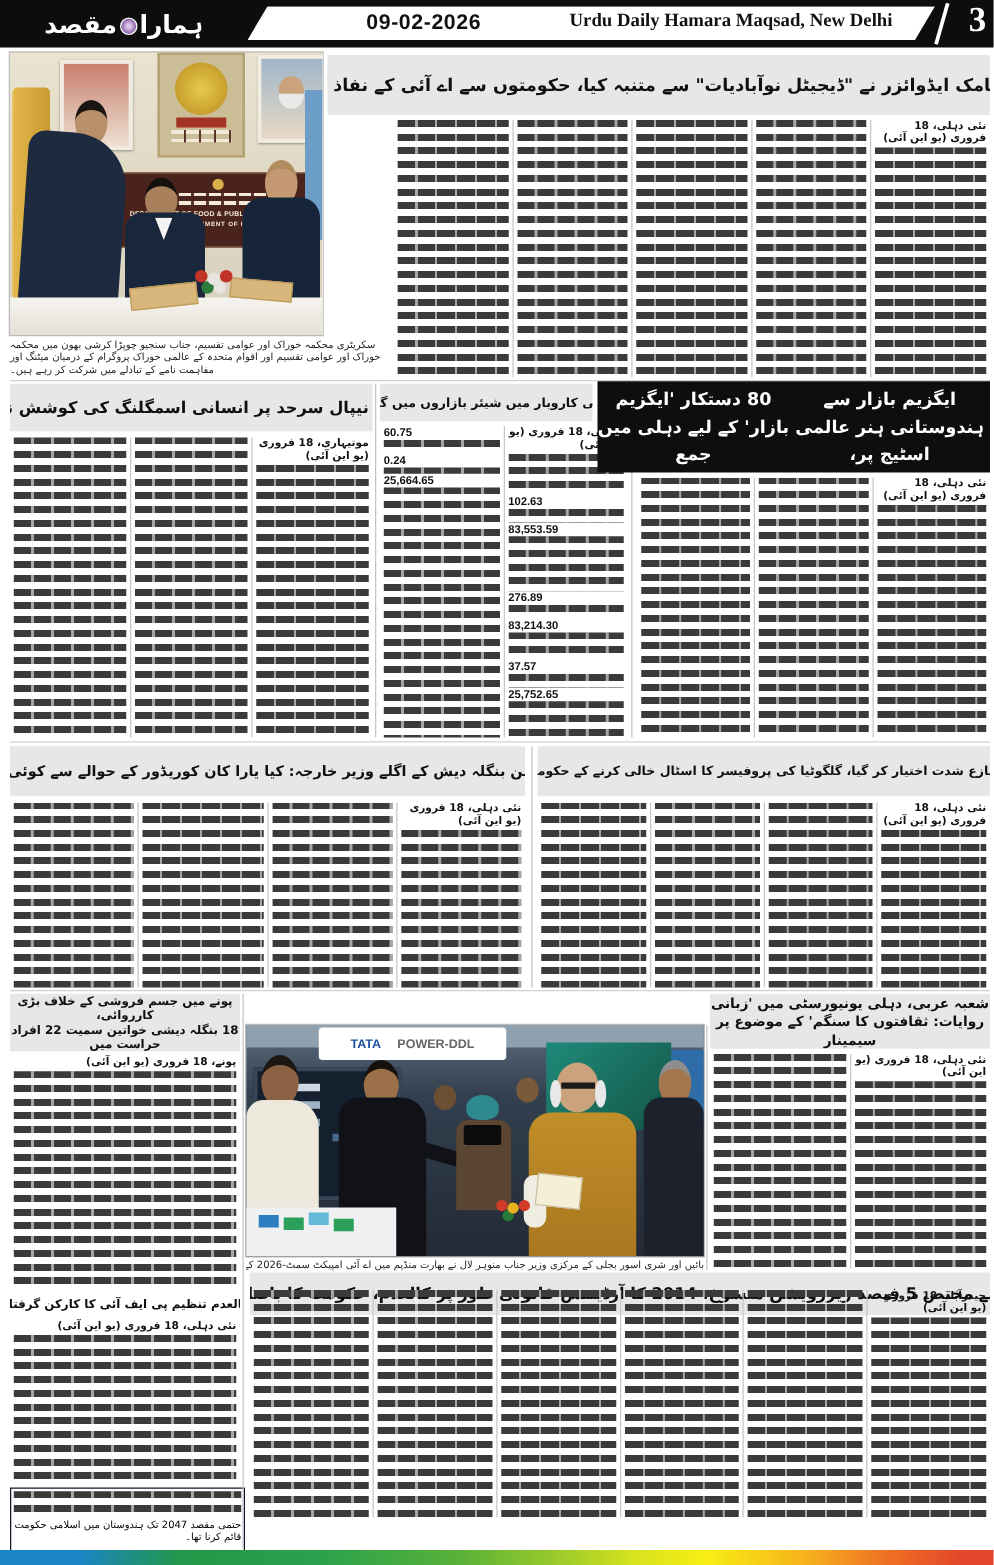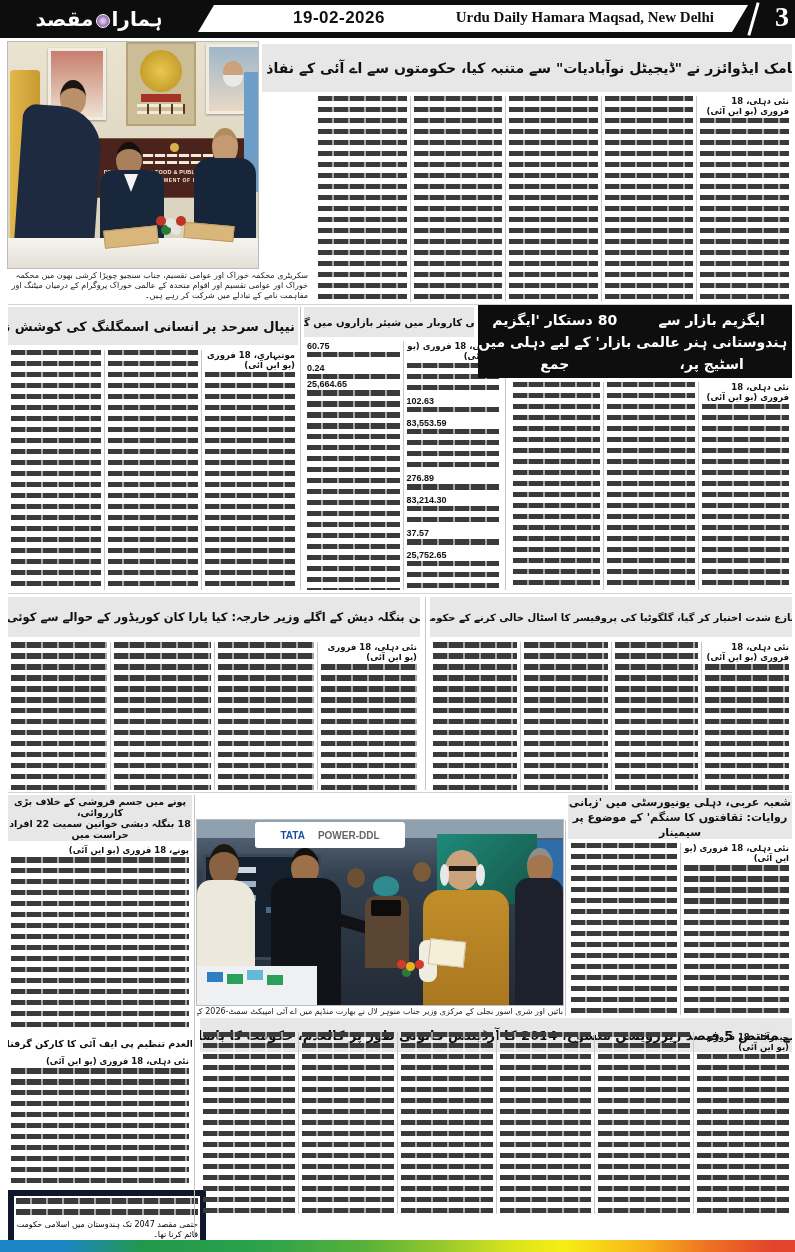--- a/index.html
+++ b/index.html
@@ -26,34 +26,34 @@
   .col:not(:first-child){border-right:1px solid #c7c7c7}
   .greek{background-image:
      repeating-linear-gradient(90deg,rgba(255,255,255,0) 0 14px,rgba(255,255,255,.55) 14px 16px),
      repeating-linear-gradient(180deg,#3a3a3a 0 5.5px,rgba(0,0,0,0) 5.5px 11px)}
   .greek.lt{background-image:
      repeating-linear-gradient(90deg,rgba(0,0,0,0) 0 10px,rgba(74,35,28,.9) 10px 12px),
      repeating-linear-gradient(180deg,#f2e9d8 0 3px,rgba(0,0,0,0) 3px 7px)}
   .fill{flex:1 1 auto}
   .dateline{font-size:8.5px;font-weight:bold;line-height:10px;text-align:right;direction:rtl;color:#111;margin-bottom:2px}
   .figline{font-size:9px;font-weight:bold;font-family:"Liberation Sans",sans-serif;line-height:11px;text-align:left;color:#111}
-  .caption{font-size:8px;line-height:10px;text-align:right;direction:rtl;color:#222}
+  .caption{font-size:8px;line-height:10px;text-align:left;direction:rtl;color:#222}
   .vrule{background:#c4c4c4;width:1px}
   .hline{background:#d2d2d2;height:1px}
   
   .ph{overflow:hidden;box-shadow:0 0 0 1px #bbb}
   .circ{border-radius:50%}
   .strip{left:0;top:1240px;width:795px;height:12px;background:linear-gradient(to right,#1b84c4 0%,#1b84c4 8%,#22984a 18%,#2aa14c 32%,#58b139 46%,#9aca2b 56%,#d8e31e 64%,#f7ee14 71%,#f7b31b 81%,#ef7222 89%,#e3452c 97%)}
 </style>
 </head>
 <body>
 
 <div class="hdr abs">
   <div class="banner abs">
-    <div class="hdate abs">19-02-2026</div>
+    <div class="hdate abs">09-02-2026</div>
     <div class="hpub abs">Urdu Daily Hamara Maqsad, New Delhi</div>
   </div>
   <div class="mast abs rtl">
     <span>ہمارا</span><span class="globe"></span><span>مقصد</span>
   </div>
   <div class="pslash abs"></div>
   <div class="pageno abs">3</div>
 </div>
 
 <div class="hl nowrap abs" style="left:262px;top:44px;width:530px;height:48px;font-size:14px">چیف اکنامک ایڈوائزر نے "ڈیجیٹل نوآبادیات" سے متنبہ کیا، حکومتوں سے اے آئی کے نفاذ کی اپیل</div>
@@ -223,21 +223,21 @@
     <div class="greek fill"></div>
   </div>
 </div>
 <div class="hl plain nowrap abs" style="left:8px;top:1032px;width:184px;height:22px;font-size:9.5px">کالعدم تنظیم پی ایف آئی کا کارکن گرفتار</div>
 <div class="cols abs" style="left:8px;top:1056px;width:184px;height:130px">
   <div class="col">
     <div class="dateline">نئی دہلی، 18 فروری (یو این آئی)</div>
     <div class="greek fill"></div>
   </div>
 </div>
-<div class="abs rtl" style="left:8px;top:1190px;width:182px;height:46px;border:6px solid #0f172a;padding:2px">
+<div class="abs rtl" style="left:8px;top:1190px;width:182px;height:46px;border:1px solid #0f172a;padding:2px">
   <div class="greek" style="height:22px"></div>
   <div style="font-size:8px;line-height:10px;text-align:right">حتمی مقصد 2047 تک ہندوستان میں اسلامی حکومت قائم کرنا تھا۔</div>
 </div>
 
 <div class="vrule abs" style="left:194px;top:795px;height:443px"></div>
 
 <div class="ph abs" style="left:197px;top:820px;width:366px;height:185px;background:linear-gradient(180deg,#5d6d80 0%,#33404f 30%,#222a35 100%)">
   <div class="abs" style="left:0;top:0;width:366px;height:18px;background:#8fa0ae"></div>
   <div class="abs" style="left:58px;top:2px;width:150px;height:26px;background:#fff;border-radius:3px;display:flex;align-items:center;justify-content:center;gap:13px">
     <span style="font:bold 10px 'Liberation Sans',sans-serif;color:#1b4fa0">TATA</span>

